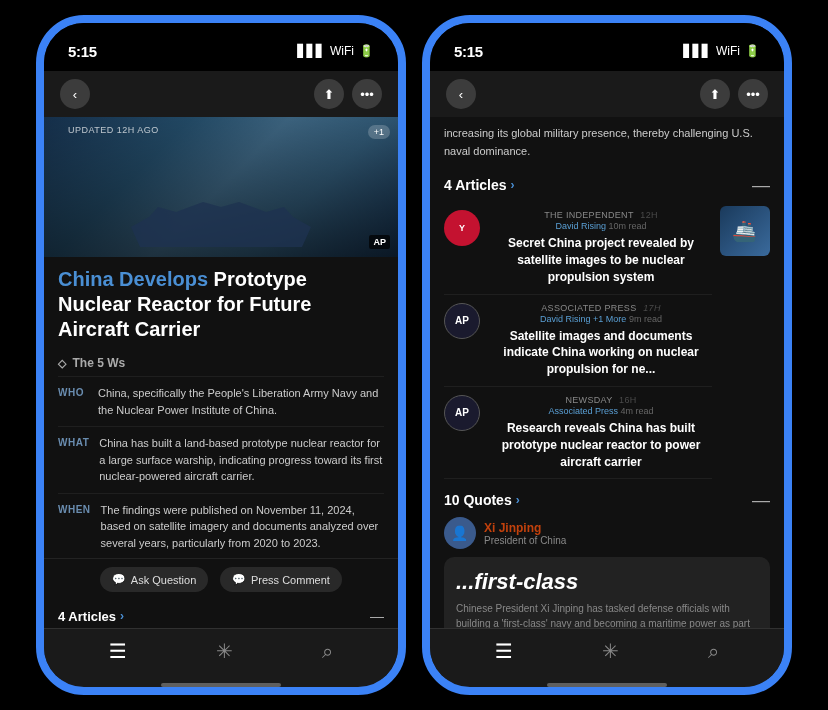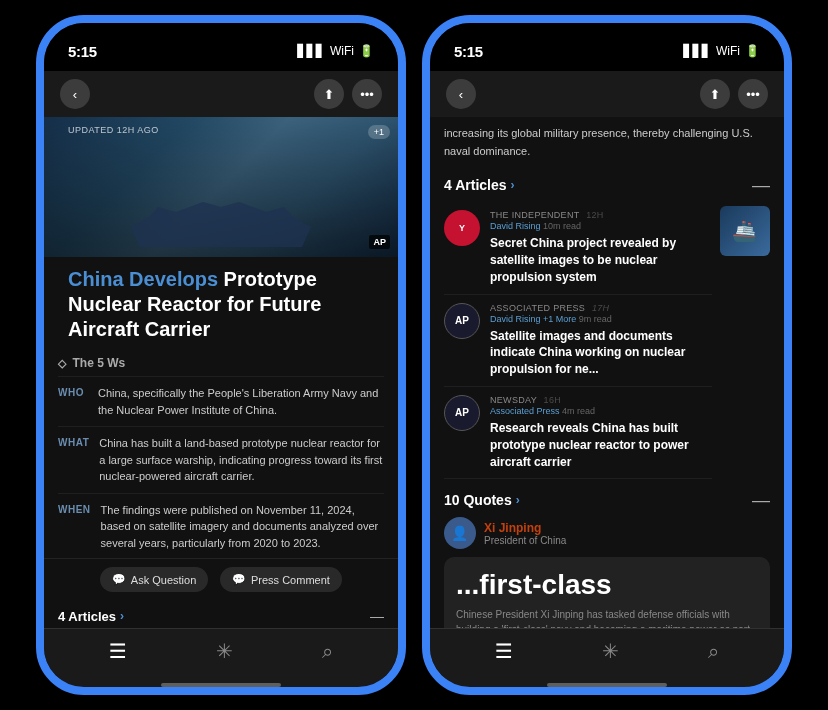--- a/index.html
+++ b/index.html
@@ -146,21 +146,21 @@
       position: absolute;
       top: 8px;
       left: 8px;
       color: rgba(255,255,255,0.7);
       font-size: 9px;
       letter-spacing: 0.5px;
       margin-left: 16px;
     }
 
     .article-title-block {
-      padding: 10px 24px 8px;
+      padding: 10px 14px 8px;
       background: #111;
       flex-shrink: 0;
     }
     .article-title {
       font-size: 20px;
       font-weight: 700;
       line-height: 1.25;
       color: #fff;
     }
     .article-title .highlight {
@@ -348,20 +348,21 @@
     }
     .source-avatar.ap-style {
       background: #1a1a2e;
       border: 1.5px solid #555;
       font-size: 10px;
       color: #fff;
       font-weight: 900;
     }
     .article-card-body {
       flex: 1;
+      text-align: center;
     }
     .source-line {
       font-size: 9px;
       color: #888;
       text-transform: uppercase;
       letter-spacing: 0.3px;
       margin-bottom: 1px;
     }
     .author-line {
       font-size: 9px;
@@ -418,21 +419,22 @@
     .quote-author-info .title {
       font-size: 10px;
       color: #888;
     }
     .quote-card {
       background: #222;
       border-radius: 10px;
       padding: 12px;
     }
     .quote-text {
-      font-size: 28px;
+      font-size: 22px;
+      font-style: italic;
       font-weight: 700;
       color: #fff;
       margin-bottom: 6px;
     }
     .quote-context {
       font-size: 10px;
       color: #888;
       line-height: 1.5;
     }
   </style>

